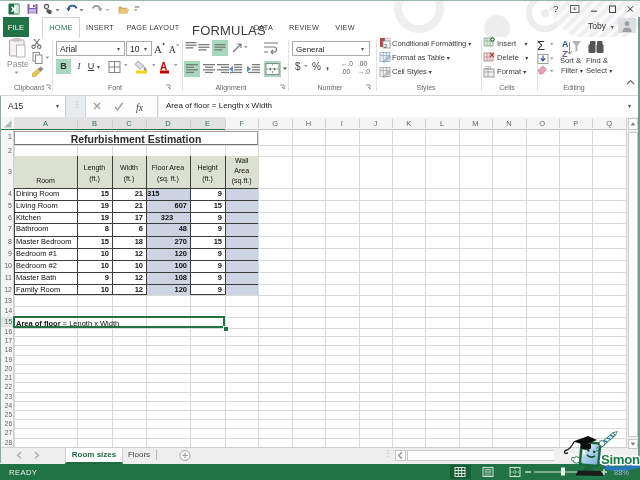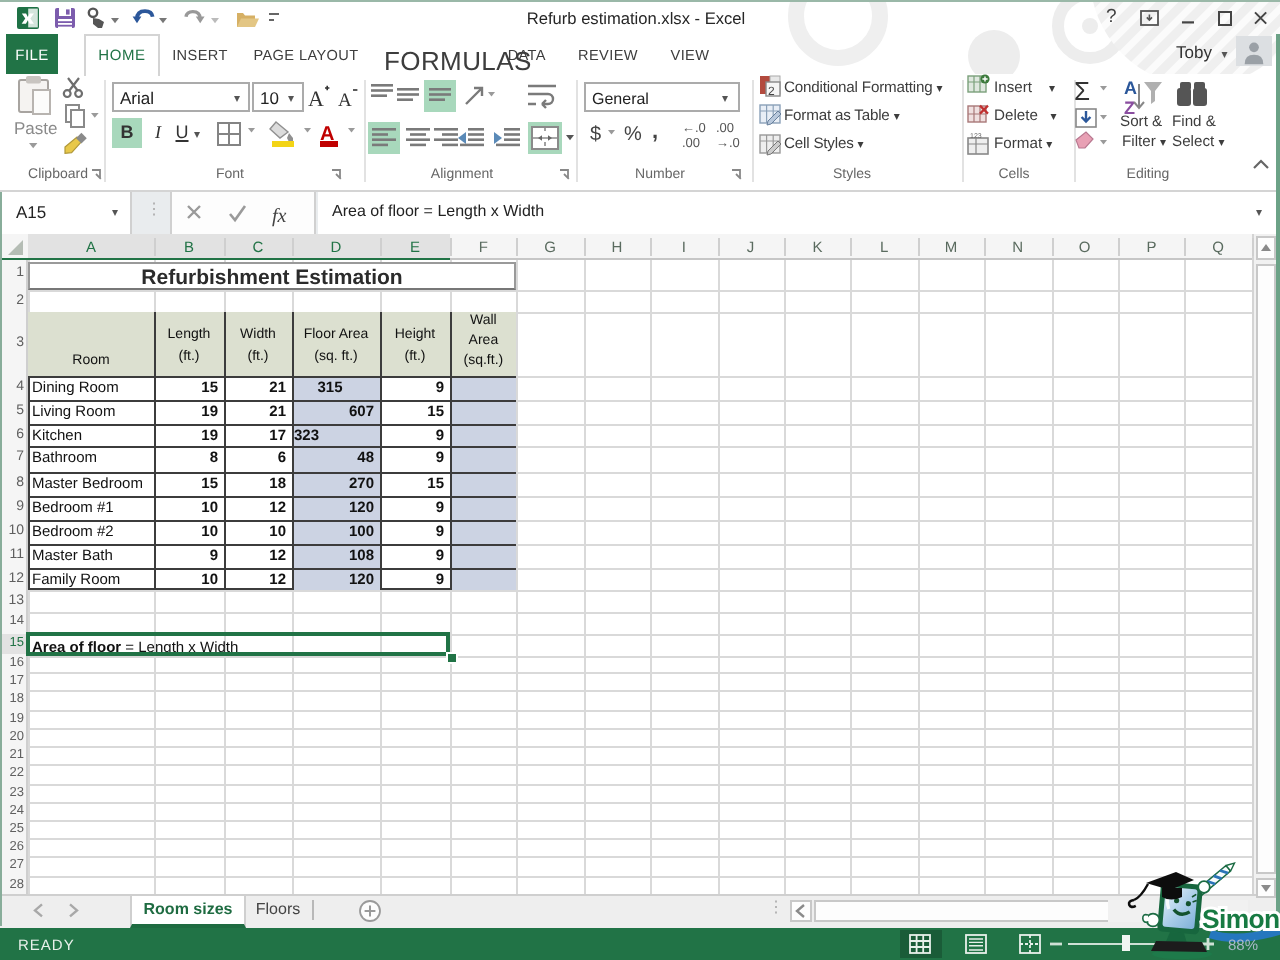--- a/index.html
+++ b/index.html
@@ -48,21 +48,20 @@
 
 <path d="M94.5 6.2 q0-3.4-3.6-3.4 q-3 0-3.4 2.6" fill="none" stroke="#999" stroke-width="1.7"></path>
 <path d="M92.4 5.2 l4.4 0 l-2.2 3.4 z" fill="#999"></path>
 <path d="M100 6 l4 0 l-2 2.6 z" fill="#bbb"></path>
 
 <path d="M113 10.5 L113 3.5 L116 3.5 L117 4.8 L122 4.8 L122 10.5 Z" fill="#d6b064"></path>
 <path d="M113 10.5 L115 6.3 L124 6.3 L122 10.5 Z" fill="#e3c684"></path>
 
 <path d="M129 4 l5 0 M129 7 l2.5 0" stroke="#666" stroke-width="1"></path>
 </svg>
-<div class="t" style="left:240px;top:4px;width:156px;text-align:center;font-size:8.3px;color:#262626;z-index:3">Refurb estimation.xlsx - Excel</div>
 <div class="t" style="left:553px;top:3px;font-size:9.5px;color:#444;z-index:3">?</div>
 <svg class="ab" style="left:570px;top:5px;z-index:3" width="66" height="10" viewBox="0 0 66 10">
       <rect x="0.5" y="0.5" width="8.5" height="7" fill="none" stroke="#555" stroke-width="0.9"></rect>
       <path d="M4.7 2.2 l0 2.6 m-1.3-1.1 l1.3 1.3 l1.3-1.3" stroke="#555" stroke-width="0.8" fill="none"></path>
       <path d="M21 6.2 l6 0" stroke="#444" stroke-width="1.1"></path>
       <rect x="39.5" y="1" width="6" height="6.5" fill="none" stroke="#444" stroke-width="1"></rect>
       <path d="M57.5 1.2 l5.6 5.6 m0 -5.6 l-5.6 5.6" stroke="#444" stroke-width="1"></path>
     </svg>
 <div class="t" style="left:588px;top:21px;font-size:8.5px;color:#333;z-index:3">Toby&nbsp;&nbsp;<span style="font-size:6px;color:#555">▾</span></div>
 <div class="ab" style="left:618px;top:18px;width:18px;height:15px;background:#dcdfe2;z-index:3"></div>
@@ -436,31 +435,31 @@
 <div class="t" style="left:146px;top:164px;width:44.0px;text-align:center;font-size:7px;color:#111;z-index:4">Floor Area</div>
 <div class="t" style="left:146px;top:175px;width:44.0px;text-align:center;font-size:7px;color:#111;z-index:4">(sq. ft.)</div>
 <div class="t" style="left:190px;top:164px;width:35.0px;text-align:center;font-size:7px;color:#111;z-index:4">Height</div>
 <div class="t" style="left:190px;top:175px;width:35.0px;text-align:center;font-size:7px;color:#111;z-index:4">(ft.)</div>
 <div class="t" style="left:225px;top:157px;width:33.4px;text-align:center;font-size:7px;color:#111;z-index:4">Wall</div>
 <div class="t" style="left:225px;top:167px;width:33.4px;text-align:center;font-size:7px;color:#111;z-index:4">Area</div>
 <div class="t" style="left:225px;top:177px;width:33.4px;text-align:center;font-size:7px;color:#111;z-index:4">(sq.ft.)</div>
 <div class="t" style="left:16px;top:187.5px;height:12.0px;line-height:12.0px;font-size:7.5px;color:#111;z-index:4">Dining Room</div>
 <div class="t" style="left:69px;top:187.5px;width:40px;height:12.0px;line-height:12.0px;text-align:right;font-size:7.5px;font-weight:bold;color:#111;z-index:4">15</div>
 <div class="t" style="left:103px;top:187.5px;width:40px;height:12.0px;line-height:12.0px;text-align:right;font-size:7.5px;font-weight:bold;color:#111;z-index:4">21</div>
-<div class="t" style="left:147px;top:187.5px;width:36px;height:12.0px;line-height:12.0px;text-align:center;font-size:7.5px;font-weight:bold;color:#111;z-index:4">315</div>
+<div class="t" style="left:147px;top:187.5px;width:36px;height:12.0px;line-height:12.0px;text-align:left;font-size:7.5px;font-weight:bold;color:#111;z-index:4">315</div>
 <div class="t" style="left:182px;top:187.5px;width:40px;height:12.0px;line-height:12.0px;text-align:right;font-size:7.5px;font-weight:bold;color:#111;z-index:4">9</div>
 <div class="t" style="left:16px;top:199.5px;height:12.0px;line-height:12.0px;font-size:7.5px;color:#111;z-index:4">Living Room</div>
 <div class="t" style="left:69px;top:199.5px;width:40px;height:12.0px;line-height:12.0px;text-align:right;font-size:7.5px;font-weight:bold;color:#111;z-index:4">19</div>
 <div class="t" style="left:103px;top:199.5px;width:40px;height:12.0px;line-height:12.0px;text-align:right;font-size:7.5px;font-weight:bold;color:#111;z-index:4">21</div>
 <div class="t" style="left:147px;top:199.5px;width:40px;height:12.0px;line-height:12.0px;text-align:right;font-size:7.5px;font-weight:bold;color:#111;z-index:4">607</div>
 <div class="t" style="left:182px;top:199.5px;width:40px;height:12.0px;line-height:12.0px;text-align:right;font-size:7.5px;font-weight:bold;color:#111;z-index:4">15</div>
 <div class="t" style="left:16px;top:211.5px;height:11.9px;line-height:11.9px;font-size:7.5px;color:#111;z-index:4">Kitchen</div>
 <div class="t" style="left:69px;top:211.5px;width:40px;height:11.9px;line-height:11.9px;text-align:right;font-size:7.5px;font-weight:bold;color:#111;z-index:4">19</div>
 <div class="t" style="left:103px;top:211.5px;width:40px;height:11.9px;line-height:11.9px;text-align:right;font-size:7.5px;font-weight:bold;color:#111;z-index:4">17</div>
-<div class="t" style="left:147px;top:211.5px;width:40px;height:11.9px;line-height:11.9px;text-align:left;font-size:7.5px;font-weight:bold;color:#111;z-index:4">323</div>
+<div class="t" style="left:147px;top:211.5px;width:40px;height:11.9px;line-height:11.9px;text-align:center;font-size:7.5px;font-weight:bold;color:#111;z-index:4">323</div>
 <div class="t" style="left:182px;top:211.5px;width:40px;height:11.9px;line-height:11.9px;text-align:right;font-size:7.5px;font-weight:bold;color:#111;z-index:4">9</div>
 <div class="t" style="left:16px;top:223.4px;height:12.1px;line-height:12.1px;font-size:7.5px;color:#111;z-index:4">Bathroom</div>
 <div class="t" style="left:69px;top:223.4px;width:40px;height:12.1px;line-height:12.1px;text-align:right;font-size:7.5px;font-weight:bold;color:#111;z-index:4">8</div>
 <div class="t" style="left:103px;top:223.4px;width:40px;height:12.1px;line-height:12.1px;text-align:right;font-size:7.5px;font-weight:bold;color:#111;z-index:4">6</div>
 <div class="t" style="left:147px;top:223.4px;width:40px;height:12.1px;line-height:12.1px;text-align:right;font-size:7.5px;font-weight:bold;color:#111;z-index:4">48</div>
 <div class="t" style="left:182px;top:223.4px;width:40px;height:12.1px;line-height:12.1px;text-align:right;font-size:7.5px;font-weight:bold;color:#111;z-index:4">9</div>
 <div class="t" style="left:16px;top:235.5px;height:12.0px;line-height:12.0px;font-size:7.5px;color:#111;z-index:4">Master Bedroom</div>
 <div class="t" style="left:69px;top:235.5px;width:40px;height:12.0px;line-height:12.0px;text-align:right;font-size:7.5px;font-weight:bold;color:#111;z-index:4">15</div>
 <div class="t" style="left:103px;top:235.5px;width:40px;height:12.0px;line-height:12.0px;text-align:right;font-size:7.5px;font-weight:bold;color:#111;z-index:4">18</div>
 <div class="t" style="left:147px;top:235.5px;width:40px;height:12.0px;line-height:12.0px;text-align:right;font-size:7.5px;font-weight:bold;color:#111;z-index:4">270</div>

